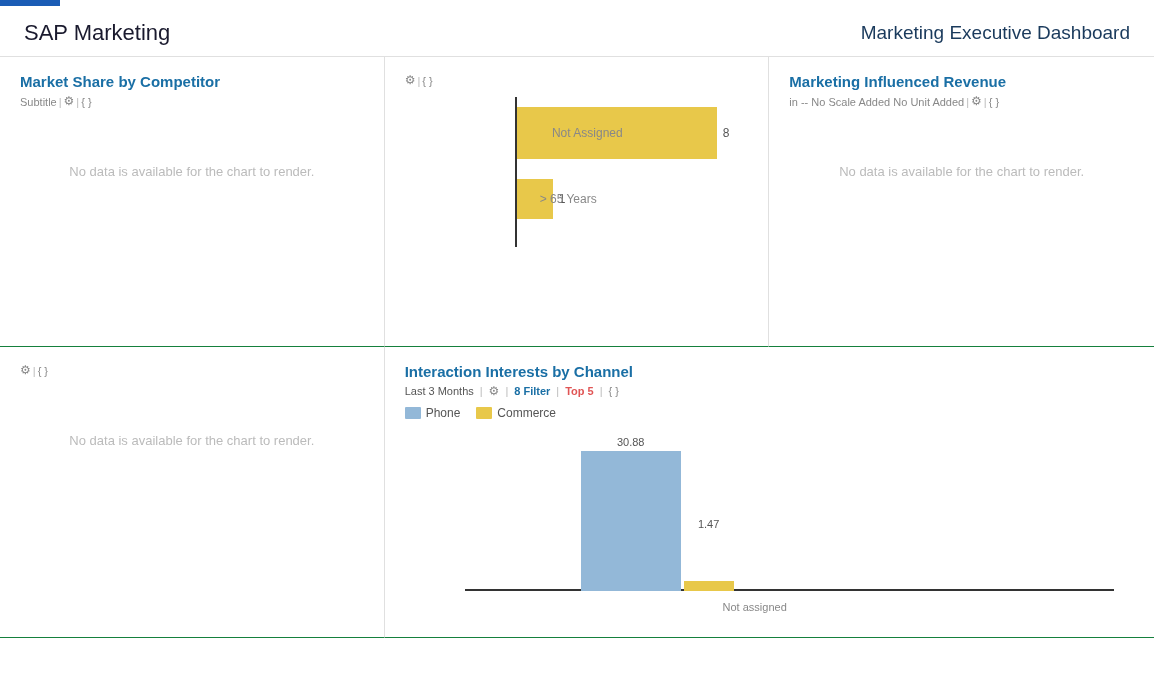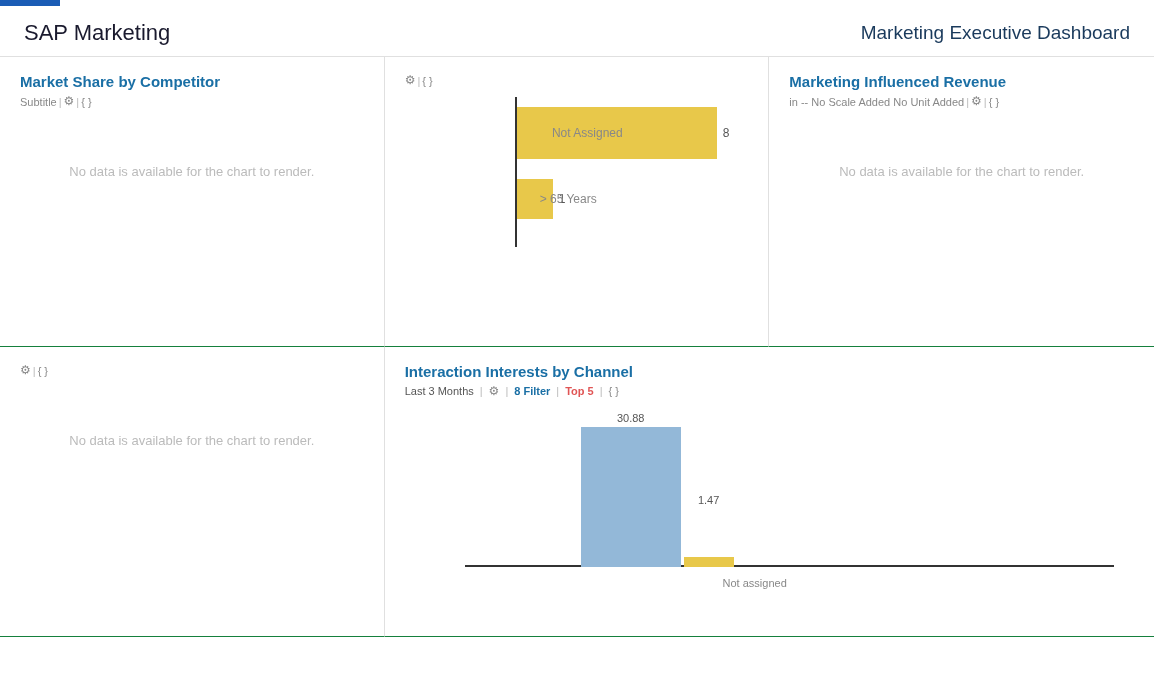--- a/index.html
+++ b/index.html
@@ -203,20 +203,30 @@
       <span class="pipe">|</span>
       <span class="gear-icon">⚙</span>
       <span class="pipe">|</span>
       <span class="filter-badge">8 Filter</span>
       <span class="pipe">|</span>
       <span class="top-badge">Top 5</span>
       <span class="pipe">|</span>
       <span class="brace-icon">{ }</span>
     </div>
 
+    <div class="legend">
+      <div class="legend-item">
+        <div class="legend-color legend-phone"></div>
+        <span>Phone</span>
+      </div>
+      <div class="legend-item">
+        <div class="legend-color legend-commerce"></div>
+        <span>Commerce</span>
+      </div>
+    </div>
 
     <div style="position:relative; padding-left: 60px; padding-bottom: 30px; margin-top: 10px;">
       <div style="position:absolute;bottom:30px;left:60px;right:20px;height:2px;background:#333;"></div>
 
       
       <div style="display:inline-flex; align-items:flex-end; position:relative; margin-left:116px; gap:3px;">
 
         <div style="display:flex; flex-direction:column; align-items:center;">
           <div style="font-size:11px;color:#555;margin-bottom:3px;">30.88</div>
           <div style="width:100px;height:140px;background:#93b8d8;"></div>

